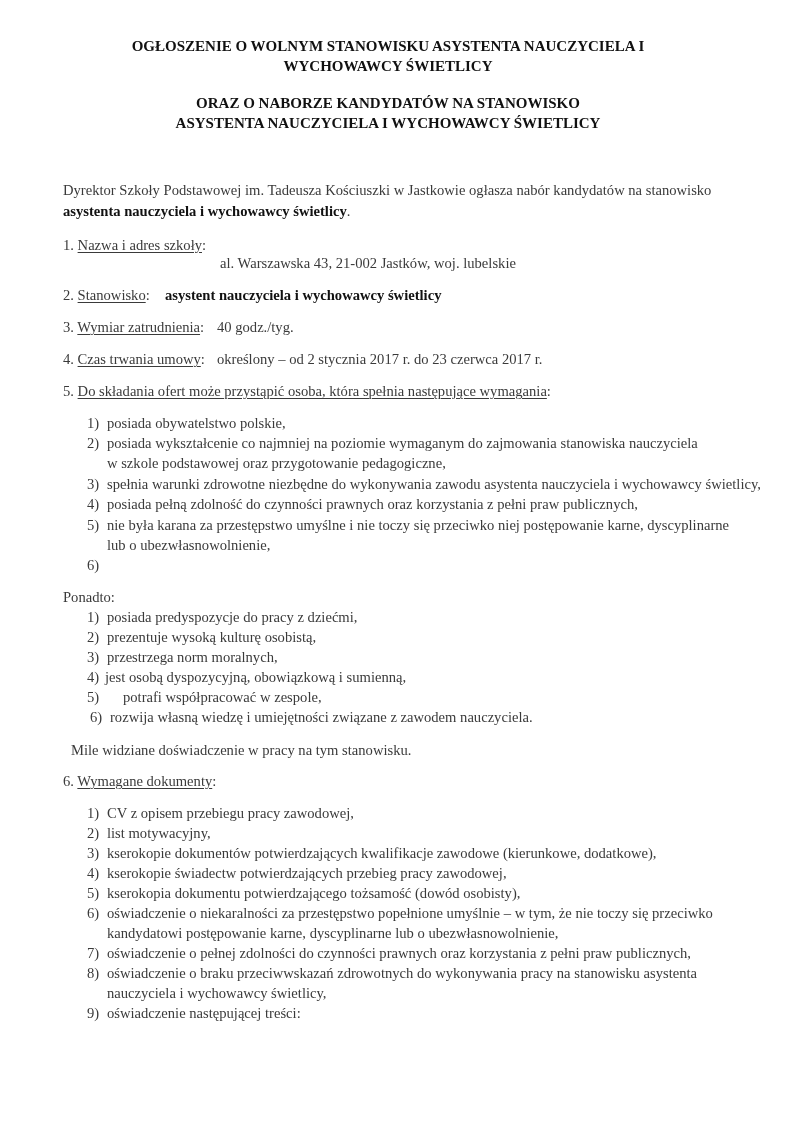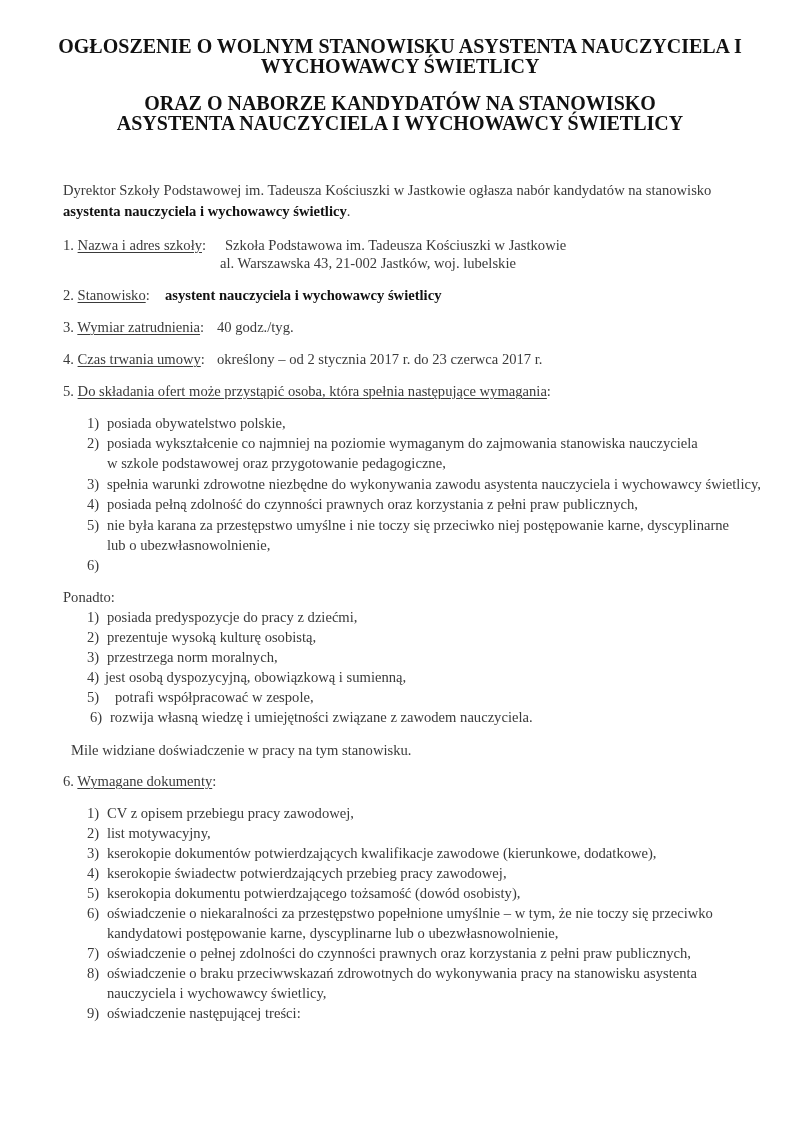--- a/index.html
+++ b/index.html
@@ -1,20 +1,20 @@
 <!DOCTYPE html>
 <html><head>
   <meta charset="utf-8">
   <style>
     html, body { margin: 0; padding: 0; background: #ffffff; }
     body { width: 800px; height: 1131px; position: relative; overflow: hidden;
            font-family: "Liberation Serif", "DejaVu Serif", serif; color: #3a3a3a; }
     .page { position: absolute; left: 0; top: 0; width: 800px; height: 1131px; }
-    .title { position: absolute; left: 16px; width: 768px; text-align: center;
-             font-weight: bold; color: #111; font-size: 20px; line-height: 20px; }
+    .title { position: absolute; left: 4px; width: 768px; text-align: center;
+             font-weight: bold; color: #111; font-size: 15px; line-height: 20px; }
     .t1 { top: 36px; }
     .t2 { top: 93px; }
     .line { position: absolute; font-size: 14.6px; line-height: 18px; white-space: nowrap; }
     .u { text-decoration: underline; text-decoration-thickness: 1px; text-underline-offset: 2px; }
     .b { font-weight: bold; color: #111; }
     .li-num { position: absolute; font-size: 14.6px; line-height: 18px; }
   </style>
 </head>
 <body>
 
@@ -26,21 +26,20 @@
   </div>
   <div class="title t2">
     <div>ORAZ O NABORZE KANDYDATÓW NA STANOWISKO</div>
     <div>ASYSTENTA NAUCZYCIELA I WYCHOWAWCY ŚWIETLICY</div>
   </div>
 
   <div class="line" style="left:63px; top:202px;"><span class="b">asystenta nauczyciela i wychowawcy świetlicy</span><span>.</span></div>
   <div class="line" style="left:63px; top:181px;">Dyrektor Szkoły Podstawowej im. Tadeusza Kościuszki w Jastkowie ogłasza nabór kandydatów na stanowisko</div>
 
   <div class="line" style="left:63px; top:236px;"><span>1. </span><span class="u">Nazwa i adres szkoły</span><span>:</span></div>
-  <div class="line" style="left:225px; top:236px;">Szkoła Podstawowa im. Tadeusza Kościuszki w Jastkowie</div>
   <div class="line" style="left:220px; top:254px;">al. Warszawska 43, 21-002 Jastków, woj. lubelskie</div>
 
   <div class="line" style="left:63px; top:286px;"><span>2. </span><span class="u">Stanowisko</span><span>:</span></div>
   <div class="line b" style="left:165px; top:286px;">asystent nauczyciela i wychowawcy świetlicy</div>
 
   <div class="line" style="left:63px; top:318px;"><span>3. </span><span class="u">Wymiar zatrudnienia</span><span>:</span></div>
   <div class="line" style="left:217px; top:318px;">40 godz./tyg.</div>
 
   <div class="line" style="left:63px; top:350px;"><span>4. </span><span class="u">Czas trwania umowy</span><span>:</span></div>
   <div class="line" style="left:217px; top:350px;">określony – od 2 stycznia 2017 r. do 23 czerwca 2017 r.</div>
@@ -57,21 +56,21 @@
     <div class="line" style="left:107px; top:536px;">lub o ubezwłasnowolnienie,</div>
     <div class="line" style="left:87px; top:556px;"><span class="li-num" style="left:0;">6)</span></div>
   </div>
 
   <div class="line" style="left:63px; top:588px;">Ponadto:</div>
   <div>
     <div class="line" style="left:87px; top:608px;"><span class="li-num" style="left:0;">1)</span><span style="margin-left:20px;">posiada predyspozycje do pracy z dziećmi,</span></div>
     <div class="line" style="left:87px; top:628px;"><span class="li-num" style="left:0;">2)</span><span style="margin-left:20px;">prezentuje wysoką kulturę osobistą,</span></div>
     <div class="line" style="left:87px; top:648px;"><span class="li-num" style="left:0;">3)</span><span style="margin-left:20px;">przestrzega norm moralnych,</span></div>
     <div class="line" style="left:87px; top:668px;"><span class="li-num" style="left:0;">4)</span><span style="margin-left:18px;">jest osobą dyspozycyjną, obowiązkową i sumienną,</span></div>
-    <div class="line" style="left:87px; top:688px;"><span class="li-num" style="left:0;">5)</span><span style="margin-left:28px;">potrafi współpracować w zespole,</span></div>
+    <div class="line" style="left:87px; top:688px;"><span class="li-num" style="left:0;">5)</span><span style="margin-left:36px;">potrafi współpracować w zespole,</span></div>
     <div class="line" style="left:90px; top:708px;"><span class="li-num" style="left:0;">6)</span><span style="margin-left:20px;">rozwija własną wiedzę i umiejętności związane z zawodem nauczyciela.</span></div>
   </div>
 
   <div class="line" style="left:63px; top:741px;margin-left:8px;">Mile widziane doświadczenie w pracy na tym stanowisku.</div>
 
   <div class="line" style="left:63px; top:772px;"><span>6. </span><span class="u">Wymagane dokumenty</span><span>:</span></div>
 
   <div>
     <div class="line" style="left:87px; top:804px;"><span class="li-num" style="left:0;">1)</span><span style="margin-left:20px;">CV z opisem przebiegu pracy zawodowej,</span></div>
     <div class="line" style="left:87px; top:824px;"><span class="li-num" style="left:0;">2)</span><span style="margin-left:20px;">list motywacyjny,</span></div>

